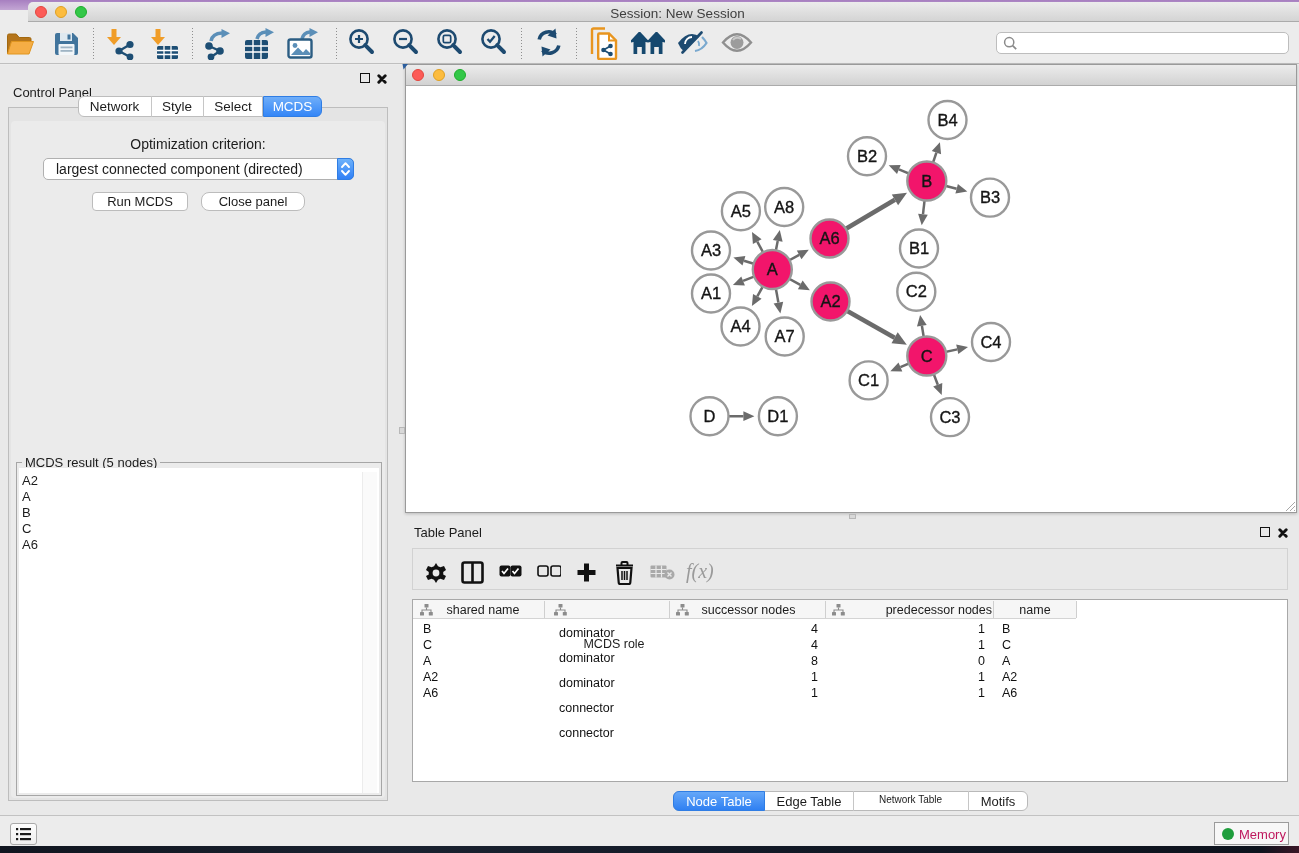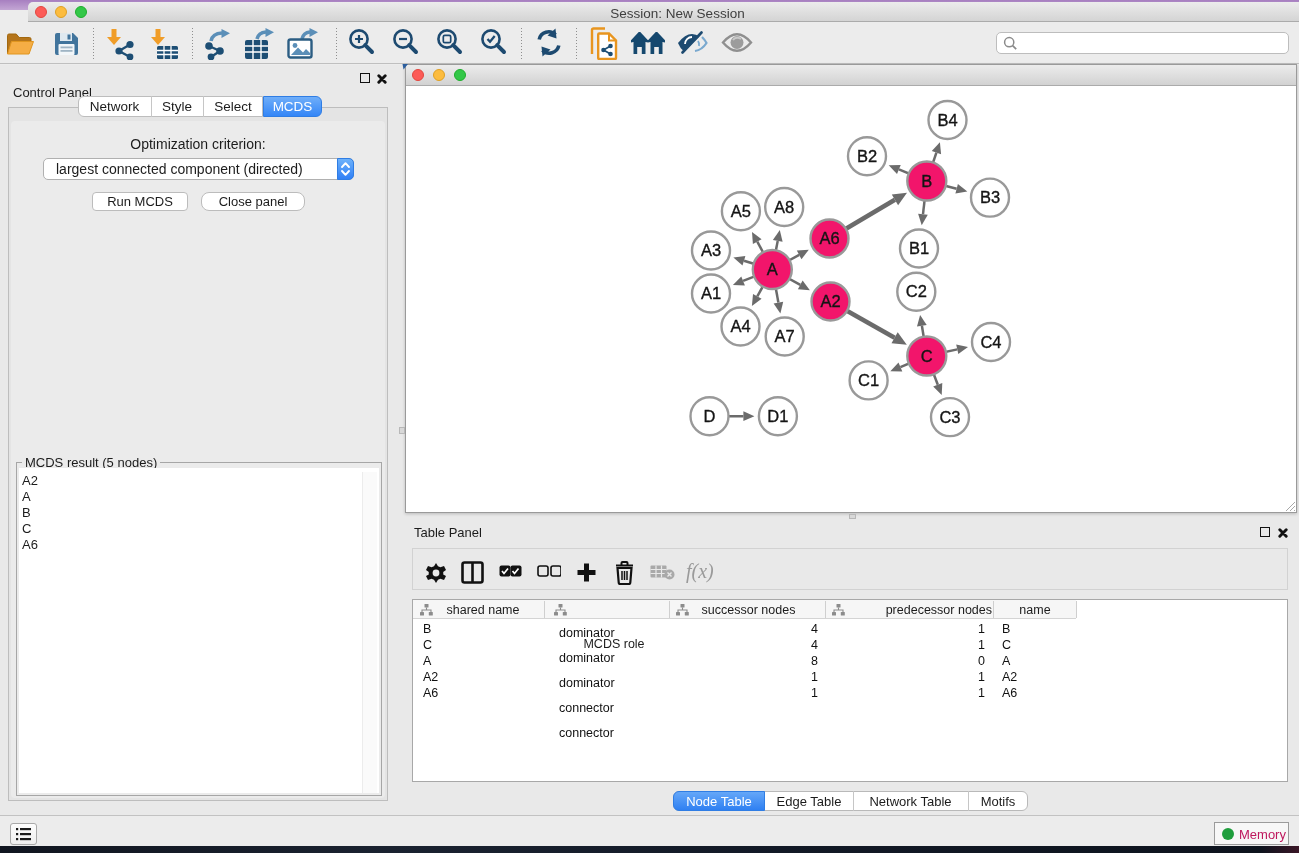--- a/index.html
+++ b/index.html
@@ -313,21 +313,21 @@
 <div class="abs" style="left:738px;top:621px;width:80px;text-align:right;font-size:12.5px;color:#111;line-height:16px;">4<br>4<br>8<br>1<br>1</div>
 <div class="abs" style="left:905px;top:621px;width:80px;text-align:right;font-size:12.5px;color:#111;line-height:16px;">1<br>1<br>0<br>1<br>1</div>
 <div class="abs" style="left:1002px;top:621px;font-size:12.5px;color:#111;line-height:16px;">B<br>C<br>A<br>A2<br>A6</div>
 
 <div class="abs" style="left:673px;top:791px;width:355px;height:20px;background:#ffffff;border:1px solid #b9b9b9;border-radius:6px;"></div>
 <div class="abs" style="left:673px;top:791px;width:92px;height:20px;background:linear-gradient(180deg,#65a7f8,#2f80f2);border:1px solid #2f7de4;border-radius:6px 0 0 6px;"></div>
 <div class="abs" style="left:853px;top:791px;width:1px;height:20px;background:#c6c6c6;"></div>
 <div class="abs" style="left:968px;top:791px;width:1px;height:20px;background:#c6c6c6;"></div>
 <div class="abs" style="left:673px;top:794px;width:92px;text-align:center;font-size:13px;color:#ffffff;">Node Table</div>
 <div class="abs" style="left:765px;top:794px;width:88px;text-align:center;font-size:13px;color:#1c1c1c;">Edge Table</div>
-<div class="abs" style="left:853px;top:794px;width:115px;text-align:center;font-size:13px;color:#1c1c1c;">Network Table</div>
+<div class="abs" style="left:853px;top:794px;width:115px;text-align:center;font-size:10px;color:#1c1c1c;">Network Table</div>
 <div class="abs" style="left:968px;top:794px;width:60px;text-align:center;font-size:13px;color:#1c1c1c;">Motifs</div>
 
 <div class="abs" style="left:0;top:815px;width:1299px;height:31px;background:#ececec;border-top:1px solid #c2c2c2;"></div>
 <div class="abs" style="left:10px;top:823px;width:27px;height:22px;background:linear-gradient(180deg,#fdfdfd,#eeeeee);border:1px solid #a9a9a9;border-radius:3px;"></div>
 <svg class="abs" style="left:16px;top:828px;" width="16" height="13" viewBox="0 0 16 13">
     <g fill="#1a1a1a">
       <rect x="0" y="0" width="2.2" height="2.2"></rect>
       <rect x="4" y="0" width="11" height="2.2"></rect>
       <rect x="0" y="5" width="2.2" height="2.2"></rect>
       <rect x="4" y="5" width="11" height="2.2"></rect>

